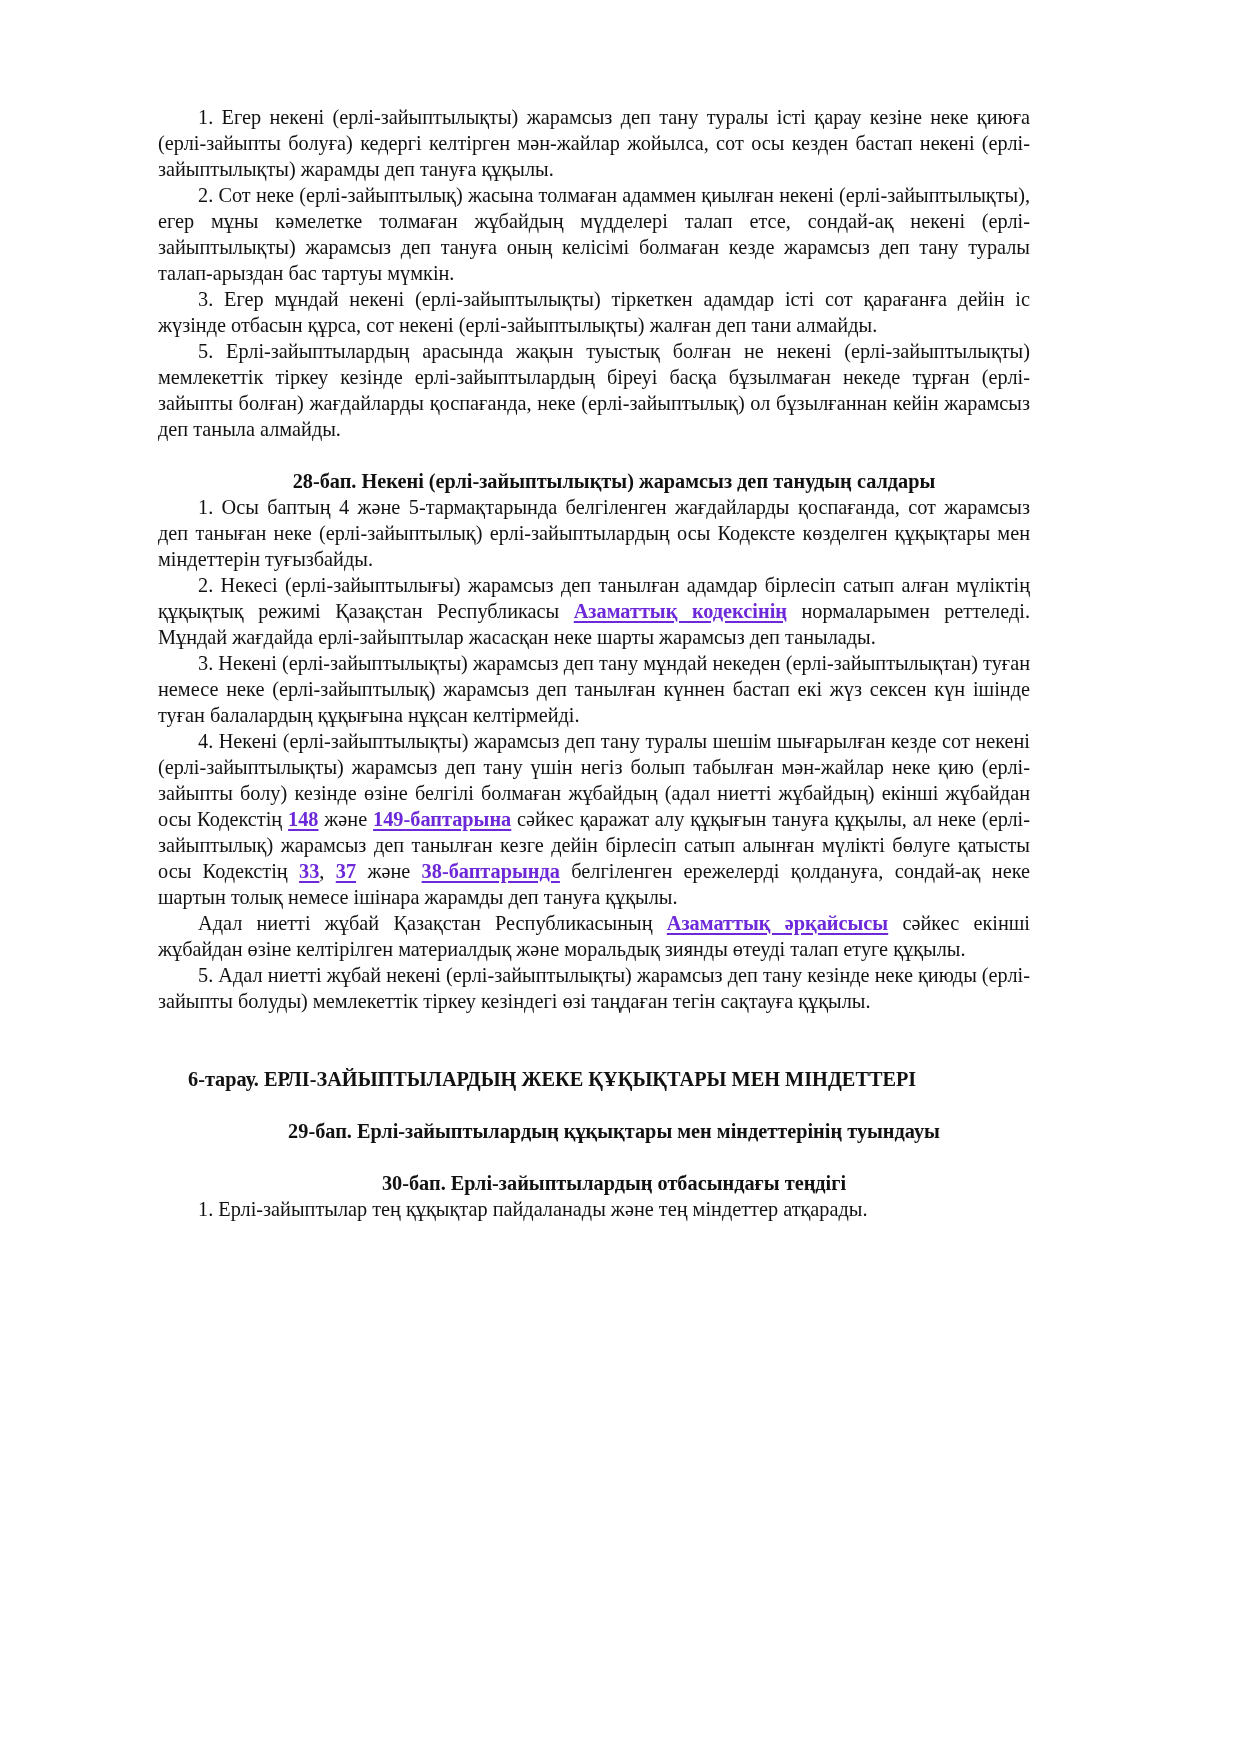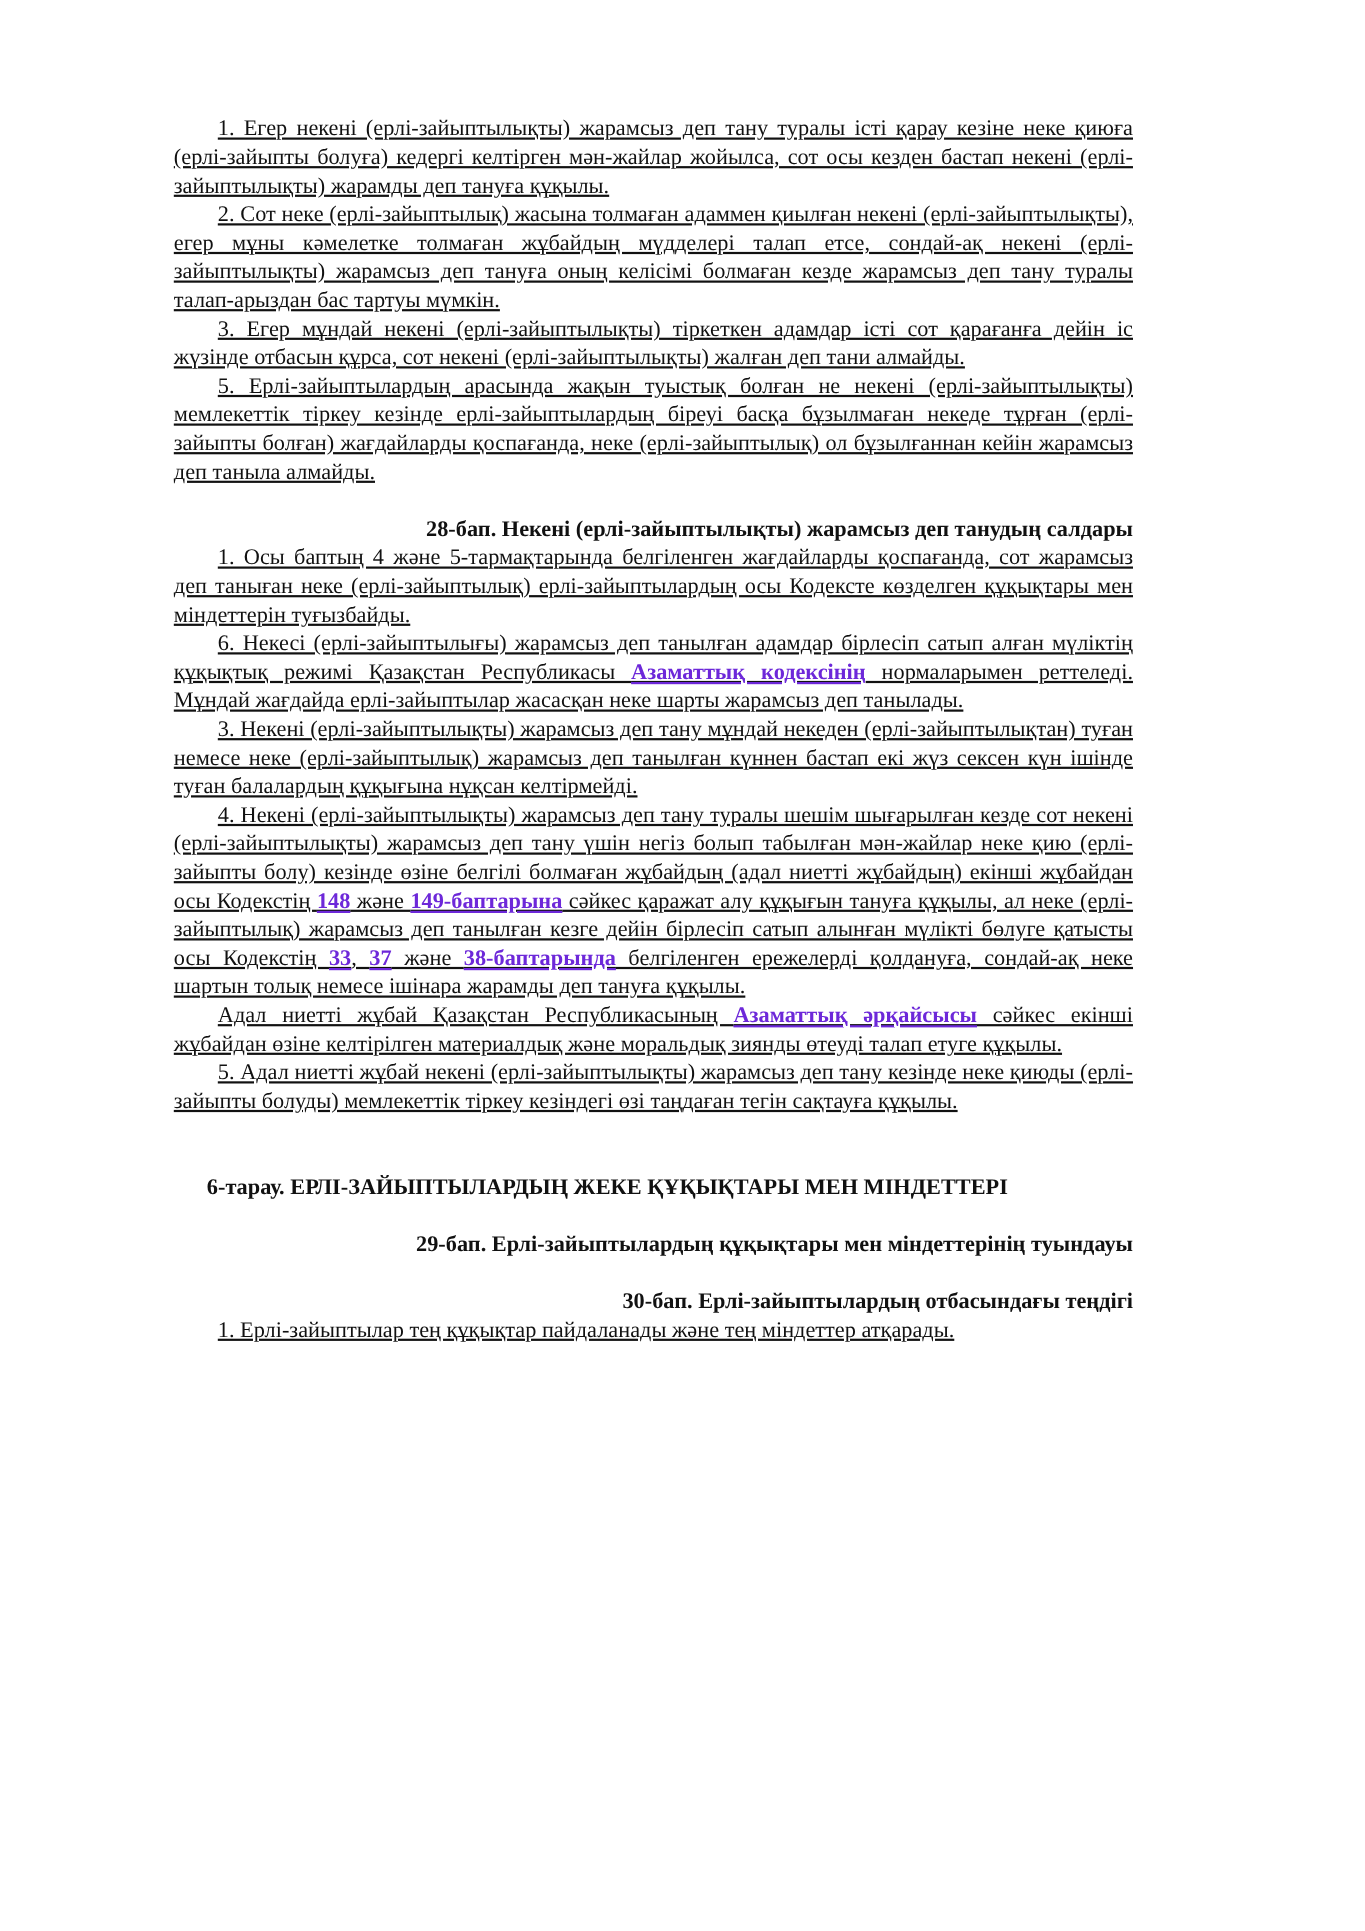--- a/index.html
+++ b/index.html
@@ -3,42 +3,42 @@
 <meta charset="utf-8">
 <style>
   html, body { margin:0; padding:0; background:#ffffff; }
   body { width:1241px; height:1755px; position:relative; overflow:hidden; }
   .page {
     position:absolute; left:158px; top:104px; width:872px;
     font-family:"Liberation Serif", "DejaVu Serif", serif;
     font-size:20.3px; line-height:26px; color:#111;
     text-align:justify;
   }
-  .p { text-indent:40px; margin:0;text-decoration:underline; }
-  .h { text-indent:40px; margin:0; font-weight:bold; text-align:right; }
+  .p { text-indent:40px; margin:0; }
+  .h { text-indent:40px; margin:0; font-weight:bold; text-align:center; }
   .chapter { margin:0; font-weight:bold; text-align:left; padding-left:30px; }
   .gap1 { height:26px; }
   .gap2 { height:52px; }
   a.link { color:#6d28d9; font-weight:bold; text-decoration:underline; text-decoration-thickness:2px; text-underline-offset:3px; cursor:pointer; }
 </style>
 </head>
 <body>
 
 <div class="page">
 
   <p class="p">1. Егер некені (ерлі-зайыптылықты) жарамсыз деп тану туралы істі қарау кезіне неке қиюға (ерлі-зайыпты болуға) кедергі келтірген мән-жайлар жойылса, сот осы кезден бастап некені (ерлі-зайыптылықты) жарамды деп тануға құқылы.</p>
   <p class="p">2. Сот неке (ерлі-зайыптылық) жасына толмаған адаммен қиылған некені (ерлі-зайыптылықты), егер мұны кәмелетке толмаған жұбайдың мүдделері талап етсе, сондай-ақ некені (ерлі-зайыптылықты) жарамсыз деп тануға оның келісімі болмаған кезде жарамсыз деп тану туралы талап-арыздан бас тартуы мүмкін.</p>
   <p class="p">3. Егер мұндай некені (ерлі-зайыптылықты) тіркеткен адамдар істі сот қарағанға дейін іс жүзінде отбасын құрса, сот некені (ерлі-зайыптылықты) жалған деп тани алмайды.</p>
   <p class="p">5. Ерлі-зайыптылардың арасында жақын туыстық болған не некені (ерлі-зайыптылықты) мемлекеттік тіркеу кезінде ерлі-зайыптылардың біреуі басқа бұзылмаған некеде тұрған (ерлі-зайыпты болған) жағдайларды қоспағанда, неке (ерлі-зайыптылық) ол бұзылғаннан кейін жарамсыз деп таныла алмайды.</p>
 
   <div class="gap1"></div>
 
   <p class="h">28-бап. Некені (ерлі-зайыптылықты) жарамсыз деп танудың салдары</p>
   <p class="p">1. Осы баптың 4 және 5-тармақтарында белгіленген жағдайларды қоспағанда, сот жарамсыз деп таныған неке (ерлі-зайыптылық) ерлі-зайыптылардың осы Кодексте көзделген құқықтары мен міндеттерін туғызбайды.</p>
-  <p class="p"><span>6. Некесі (ерлі-зайыптылығы) жарамсыз деп танылған адамдар бірлесіп сатып алған мүліктің құқықтық режимі Қазақстан Республикасы </span><a class="link">Азаматтық кодексінің</a><span> нормаларымен реттеледі. Мұндай жағдайда ерлі-зайыптылар жасасқан неке шарты жарамсыз деп танылады.</span></p>
+  <p class="p"><span>2. Некесі (ерлі-зайыптылығы) жарамсыз деп танылған адамдар бірлесіп сатып алған мүліктің құқықтық режимі Қазақстан Республикасы </span><a class="link">Азаматтық кодексінің</a><span> нормаларымен реттеледі. Мұндай жағдайда ерлі-зайыптылар жасасқан неке шарты жарамсыз деп танылады.</span></p>
   <p class="p">3. Некені (ерлі-зайыптылықты) жарамсыз деп тану мұндай некеден (ерлі-зайыптылықтан) туған немесе неке (ерлі-зайыптылық) жарамсыз деп танылған күннен бастап екі жүз сексен күн ішінде туған балалардың құқығына нұқсан келтірмейді.</p>
   <p class="p"><span>4. Некені (ерлі-зайыптылықты) жарамсыз деп тану туралы шешім шығарылған кезде сот некені (ерлі-зайыптылықты) жарамсыз деп тану үшін негіз болып табылған мән-жайлар неке қию (ерлі-зайыпты болу) кезінде өзіне белгілі болмаған жұбайдың (адал ниетті жұбайдың) екінші жұбайдан осы Кодекстің </span><a class="link">148</a><span> және </span><a class="link">149-баптарына</a><span> сәйкес қаражат алу құқығын тануға құқылы, ал неке (ерлі-зайыптылық) жарамсыз деп танылған кезге дейін бірлесіп сатып алынған мүлікті бөлуге қатысты осы Кодекстің </span><a class="link">33</a><span>, </span><a class="link">37</a><span> және </span><a class="link">38-баптарында</a><span> белгіленген ережелерді қолдануға, сондай-ақ неке шартын толық немесе ішінара жарамды деп тануға құқылы.</span></p>
   <p class="p"><span>Адал ниетті жұбай Қазақстан Республикасының </span><a class="link">Азаматтық әрқайсысы</a><span> сәйкес екінші жұбайдан өзіне келтірілген материалдық және моральдық зиянды өтеуді талап етуге құқылы.</span></p>
   <p class="p">5. Адал ниетті жұбай некені (ерлі-зайыптылықты) жарамсыз деп тану кезінде неке қиюды (ерлі-зайыпты болуды) мемлекеттік тіркеу кезіндегі өзі таңдаған тегін сақтауға құқылы.</p>
 
   <div class="gap2"></div>
 
   <p class="chapter">6-тарау. ЕРЛІ-ЗАЙЫПТЫЛАРДЫҢ ЖЕКЕ ҚҰҚЫҚТАРЫ МЕН МІНДЕТТЕРІ</p>
 
   <div class="gap1"></div>

